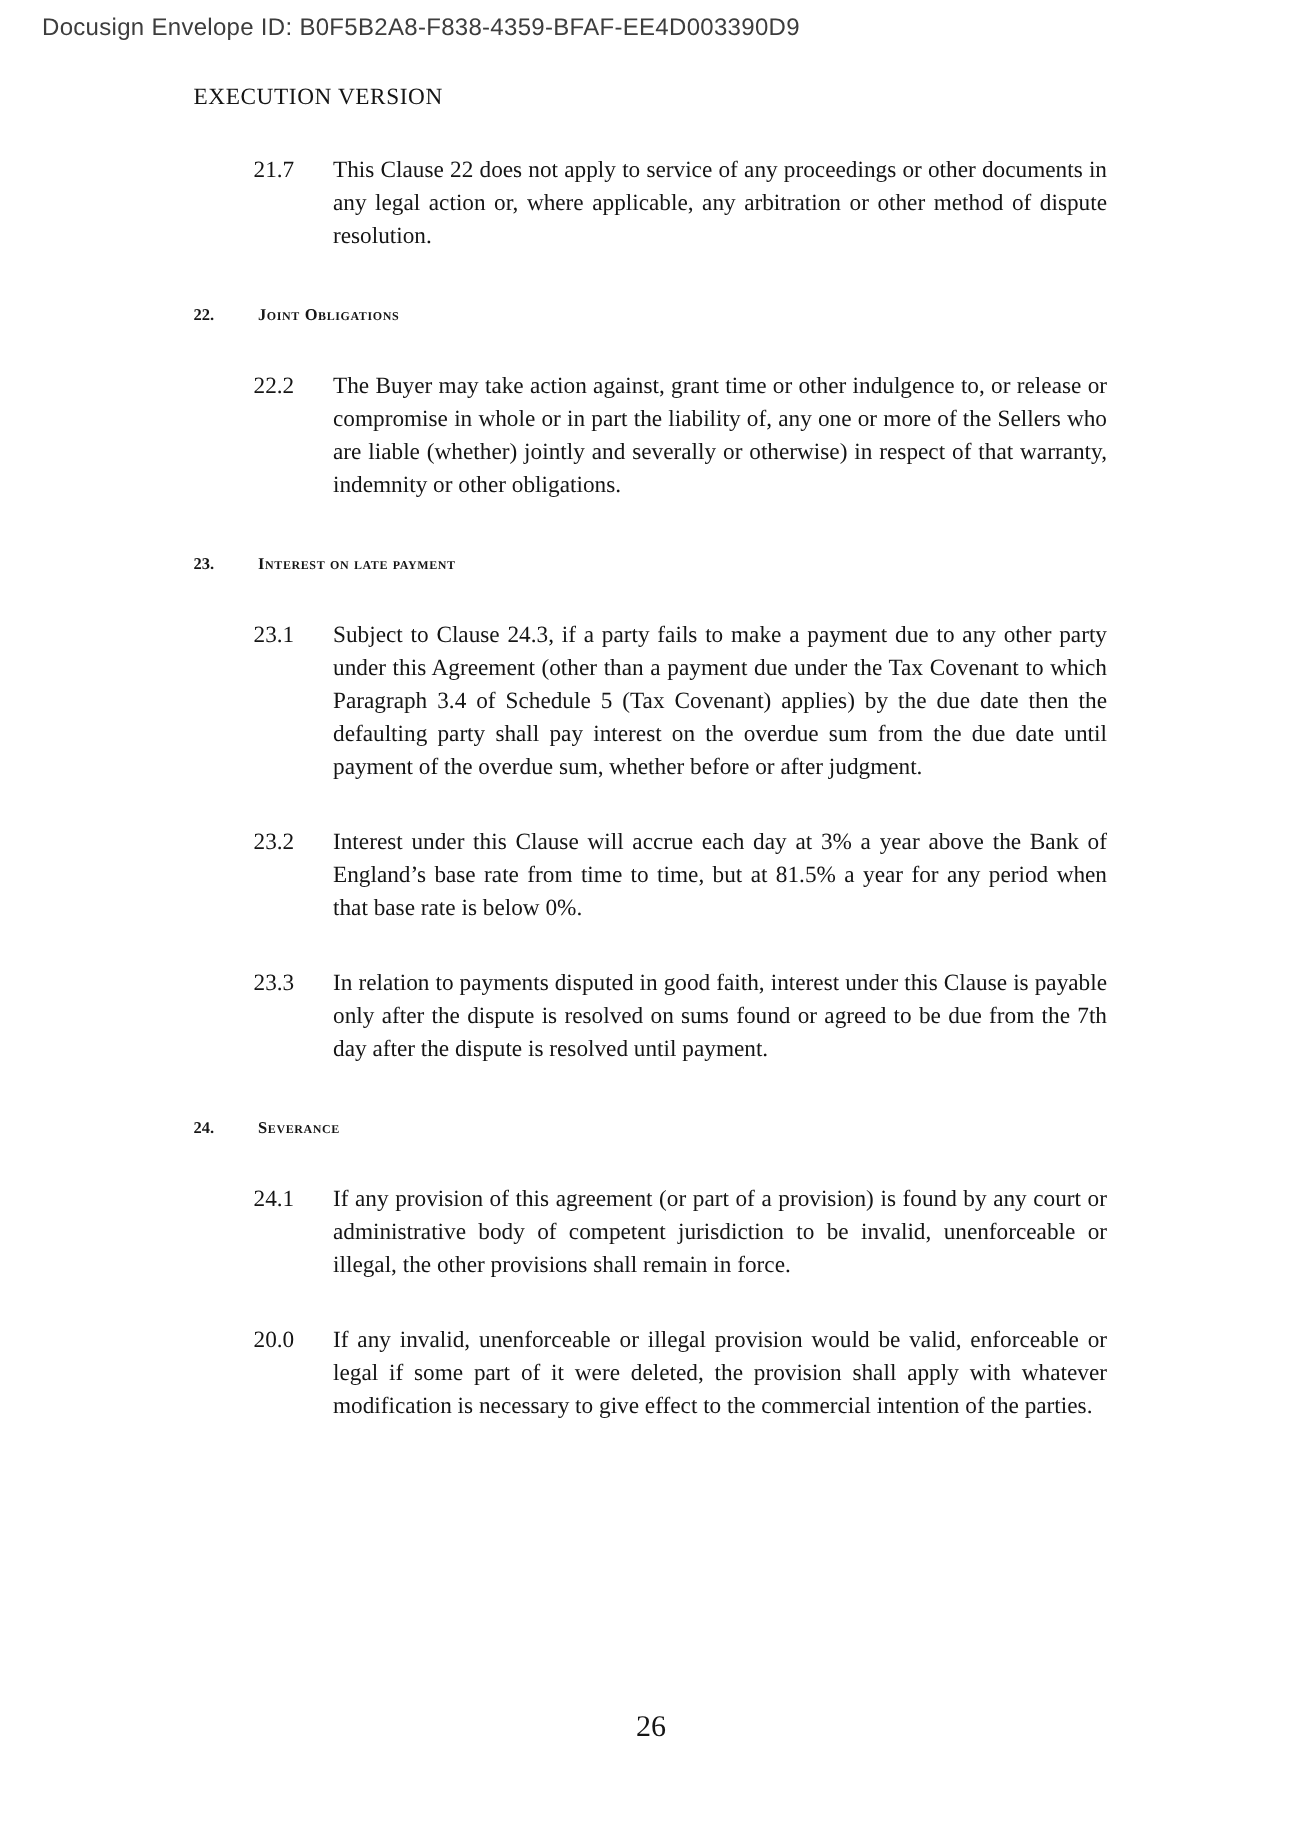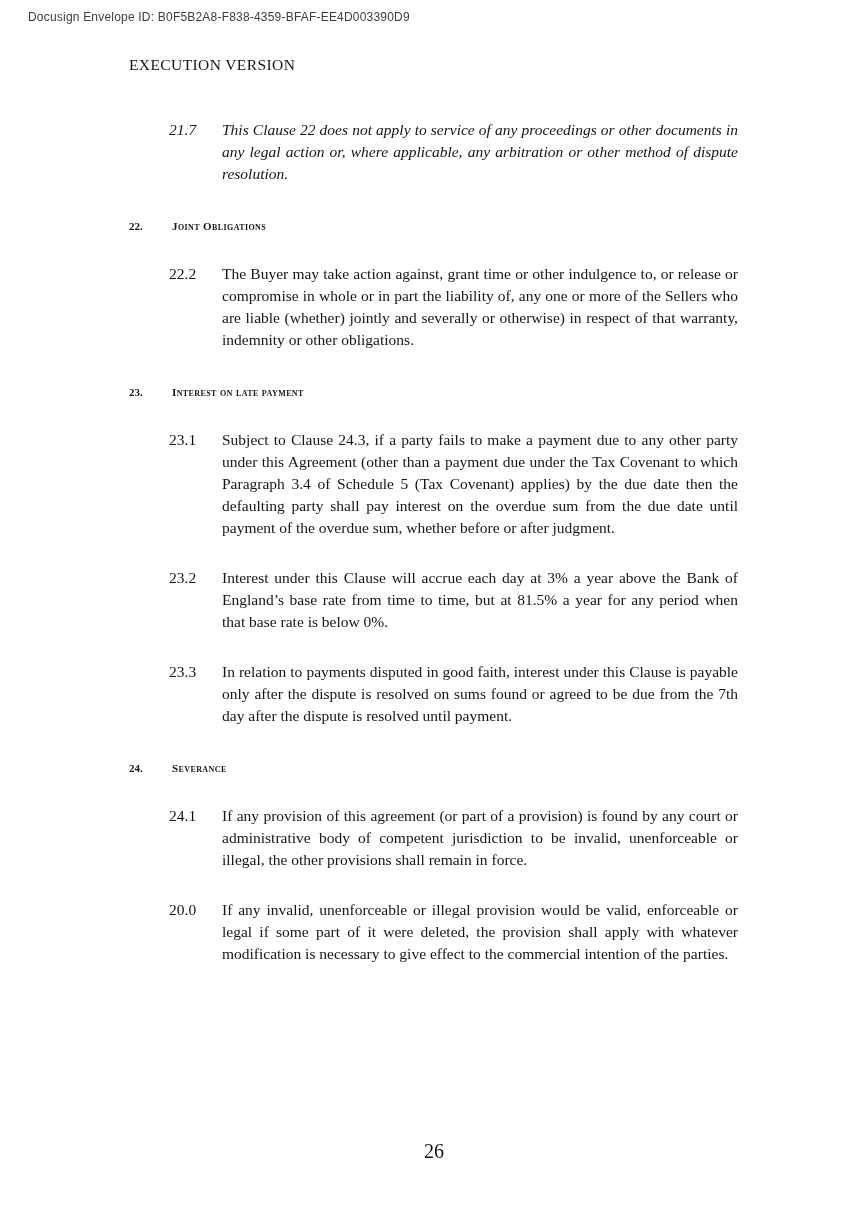--- a/index.html
+++ b/index.html
@@ -10,21 +10,21 @@
     background: #ffffff;
     font-family: "Liberation Serif", serif;
     color: #151515;
     overflow: hidden;
   }
   .docusign-banner {
     position: absolute;
     left: 28px;
     top: 10px;
     font-family: "Liberation Sans", sans-serif;
-    font-size: 12px;
+    font-size: 16px;
     color: #3d3d3d;
     letter-spacing: 0.2px;
     white-space: nowrap;
   }
   .content {
     position: absolute;
     left: 129px;
     top: 56px;
     width: 609px;
   }
@@ -45,21 +45,21 @@
     flex: none;
   }
   .section-head .sec-title {
     font-variant: small-caps;
     letter-spacing: 0.4px;
   }
   .clause {
     display: flex;
     margin-top: 28px;
   }
-  #sections > .clause:first-child { margin-top: 46px; font-style: italic; }
+  #sections > .clause:first-child { margin-top: 30px; }
   .clause .num {
     margin-left: 40px;
     width: 53px;
     flex: none;
     font-size: 15.5px;
     line-height: 22px;
   }
   .clause .text {
     flex: 1;
     font-size: 15.5px;

